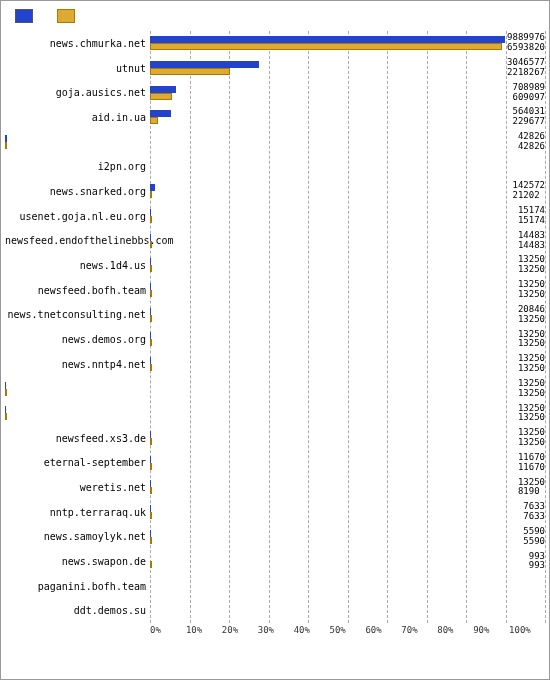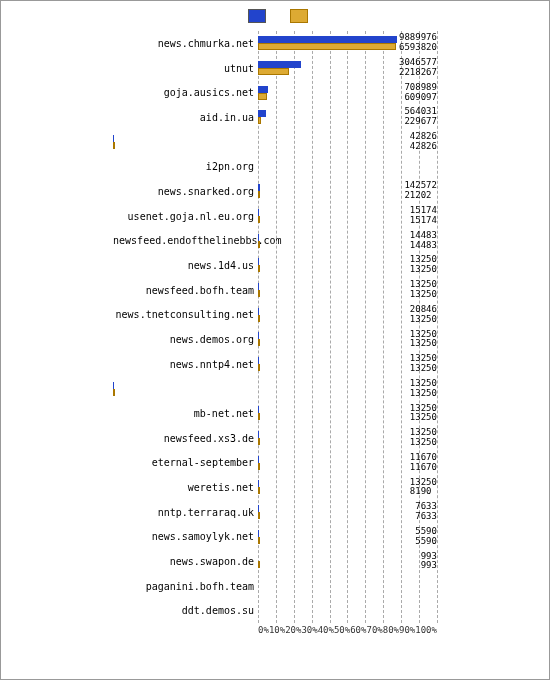--- a/index.html
+++ b/index.html
@@ -12,21 +12,20 @@
       overflow: hidden;
     }
     .chart-container {
       width: 550px;
       height: 680px;
       background: #fff;
       border: 1px solid #999;
       display: flex;
       flex-direction: column;
       padding: 8px 4px 40px 4px;
-      align-items: center;
     }
     .legend {
       display: flex;
       flex-direction: row;
       align-items: center;
       gap: 20px;
       margin-bottom: 8px;
       margin-left: 10px;
     }
     .legend-item {
@@ -340,21 +339,20 @@
               <div class="bar-accepted" style="width: 0.133974%;"></div>
               <div class="bar-rejected" style="width: 0.133974%;"></div>
             </div>
             <div class="value-labels">
               <span>13250</span>
               <span>13250</span>
             </div>
           </div>
         </div>
         <div class="row">
-          <div class="row-label">mb-net.net</div>
           <div class="bars-and-values">
             <div class="bar-group" style="width: 100%;">
               <div class="bar-accepted" style="width: 0.133974%;"></div>
               <div class="bar-rejected" style="width: 0.133974%;"></div>
             </div>
             <div class="value-labels">
               <span>13250</span>
               <span>13250</span>
             </div>
           </div>

